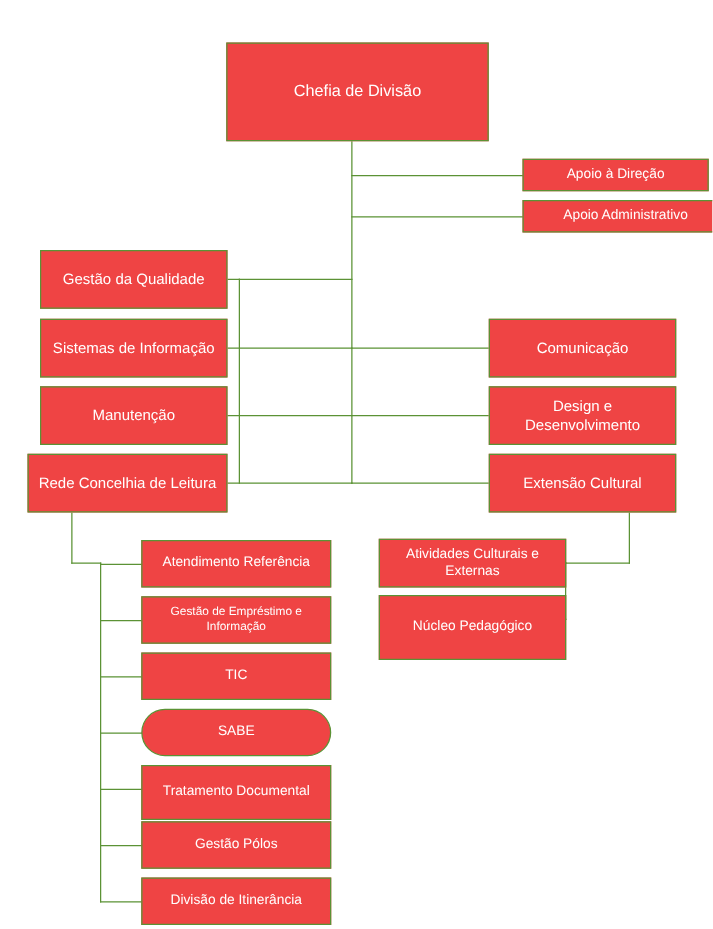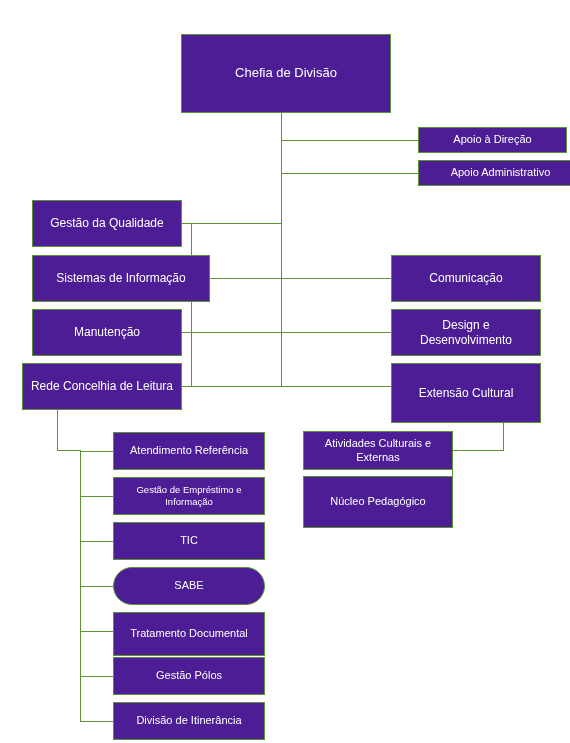--- a/index.html
+++ b/index.html
@@ -13,21 +13,21 @@
   #org-chart {
     position: relative;
     width: 570px;
     height: 743px;
     background: #ffffff;
     overflow: hidden;
   }
   .node {
     position: absolute;
     box-sizing: border-box;
-    background: #4c1d95;
+    background: #ef4444;
     border: 1px solid #5b9235;
     color: #ffffff;
     display: flex;
     align-items: center;
     justify-content: center;
     text-align: center;
     line-height: 1.25;
     font-size: 12px;
     padding: 2px 4px;
     z-index: 3;
@@ -100,27 +100,27 @@
   <div class="conn h" style="left:452px; top:450px; width:1px;"></div>
   <div class="conn h" style="left:452px; top:450px; width:1px;"></div>
   <div class="conn h" style="left:452px; top:495px; width:1px;"></div>
 
   <div class="node" style="left:181px; top:34px; width:210px; height:79px; font-size:13px;">Chefia de Divisão</div>
 
   <div class="node tiny" style="left:418px; top:127px; width:149px; height:26px;">Apoio à Direção</div>
   <div class="node tiny" style="left:418px; top:160px; width:165px; height:26px;">Apoio Administrativo</div>
 
   <div class="node" style="left:32px; top:200px; width:150px; height:47px;">Gestão da Qualidade</div>
-  <div class="node" style="left:32px; top:255px; width:178px; height:47px;">Sistemas de Informação</div>
+  <div class="node" style="left:32px; top:255px; width:150px; height:47px;">Sistemas de Informação</div>
   <div class="node" style="left:32px; top:309px; width:150px; height:47px;">Manutenção</div>
   <div class="node" style="left:22px; top:363px; width:160px; height:47px;">Rede Concelhia de Leitura</div>
 
   <div class="node" style="left:391px; top:255px; width:150px; height:47px;">Comunicação</div>
   <div class="node" style="left:391px; top:309px; width:150px; height:47px;">Design e Desenvolvimento</div>
-  <div class="node" style="left:391px; top:363px; width:150px; height:60px;">Extensão Cultural</div>
+  <div class="node" style="left:391px; top:363px; width:150px; height:47px;">Extensão Cultural</div>
 
   <div class="node small" style="left:113px; top:477px; width:152px; height:38px;">Gestão de Empréstimo e Informação</div>
   <div class="node tiny" style="left:113px; top:432px; width:152px; height:38px;">Atendimento Referência</div>
   <div class="node tiny" style="left:113px; top:522px; width:152px; height:38px;">TIC</div>
   <div class="node tiny" style="left:113px; top:567px; width:152px; height:38px;border-radius:19px;">SABE</div>
   <div class="node tiny" style="left:113px; top:612px; width:152px; height:44px;">Tratamento Documental</div>
   <div class="node tiny" style="left:113px; top:657px; width:152px; height:38px;">Gestão Pólos</div>
   <div class="node tiny" style="left:113px; top:702px; width:152px; height:38px;">Divisão de Itinerância</div>
 
   <div class="node tiny" style="left:303px; top:431px; width:150px; height:39px;">Atividades Culturais e Externas</div>

